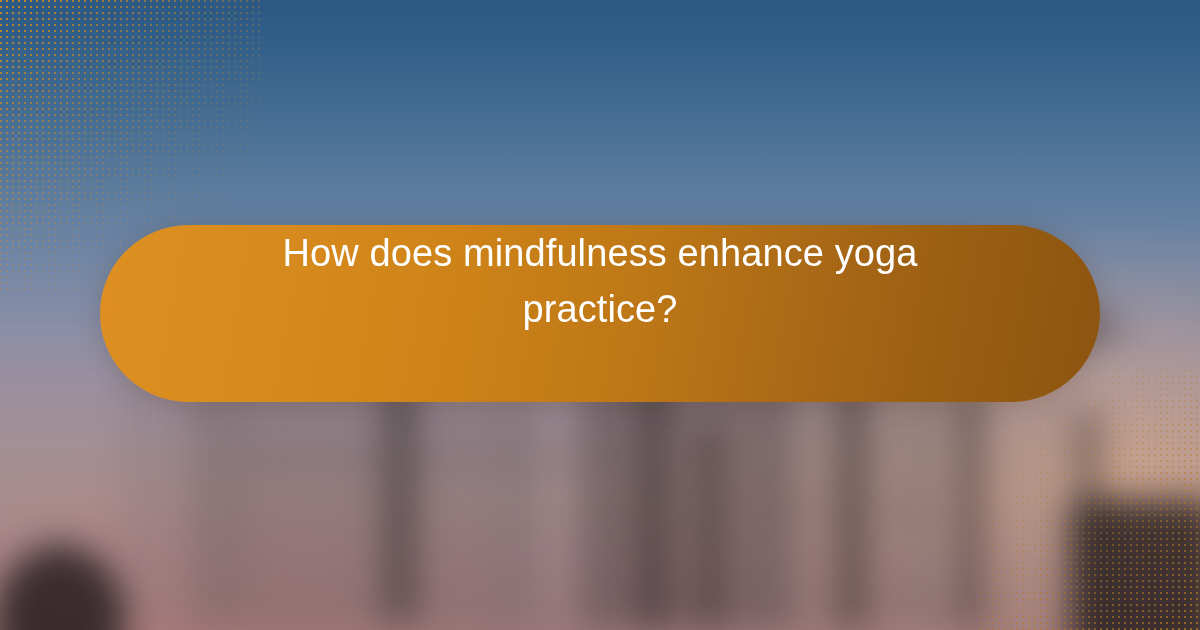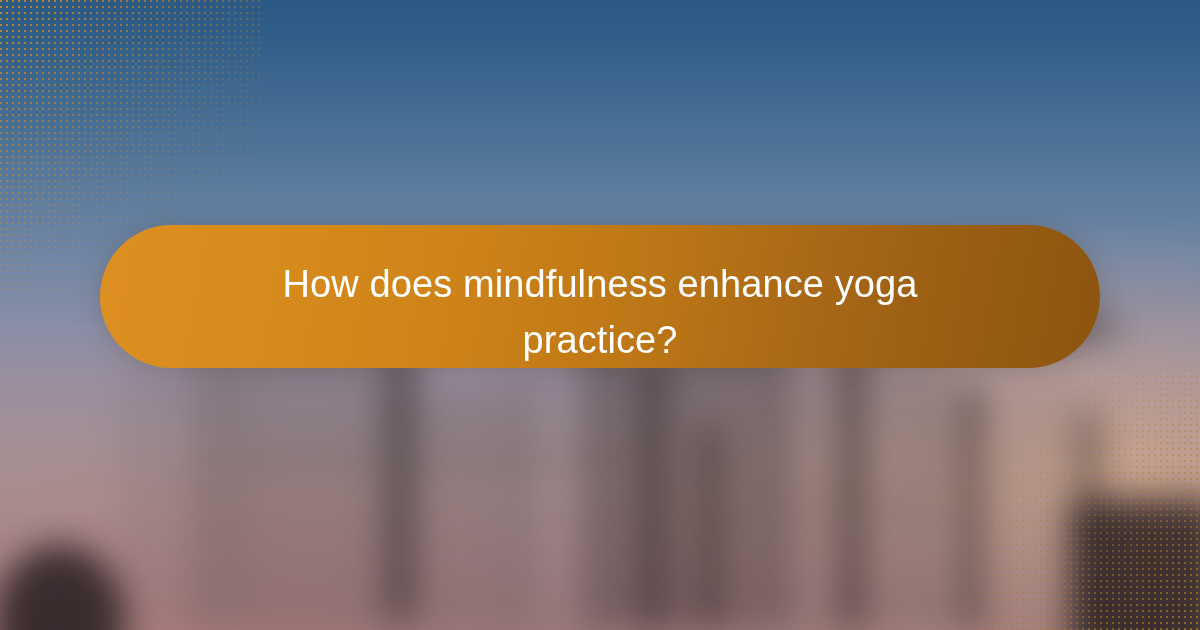--- a/index.html
+++ b/index.html
@@ -85,32 +85,32 @@
     color:#b07a22;
     -webkit-mask-image:linear-gradient(315deg, rgba(0,0,0,.95) 0%, rgba(0,0,0,.60) 32%, rgba(0,0,0,.24) 60%, rgba(0,0,0,0) 88%);
             mask-image:linear-gradient(315deg, rgba(0,0,0,.95) 0%, rgba(0,0,0,.60) 32%, rgba(0,0,0,.24) 60%, rgba(0,0,0,0) 88%);
     opacity:.80;
   }
 
   
   .pill {
     position:absolute;
     left:100px; top:225px;
-    width:1000px; height:143px;
+    width:1000px; height:177px;
     border-radius:90px;
     background:linear-gradient(100deg,
         #dd9021 0%,
         #d98c1e 14%,
         #cf8419 34%,
         #bd7716 54%,
         #a76716 72%,
         #965c12 88%,
         #8c5410 100%);
     display:flex;
-    align-items:flex-end;
+    align-items:flex-start;
     justify-content:center;
     text-align:center;
     box-shadow:0 2px 26px rgba(60,36,10,.20);
   }
 
   .pill-text {
     color:#ffffff;
     font-family:"Liberation Sans", sans-serif;
     font-size:38px;
     font-weight:400;

